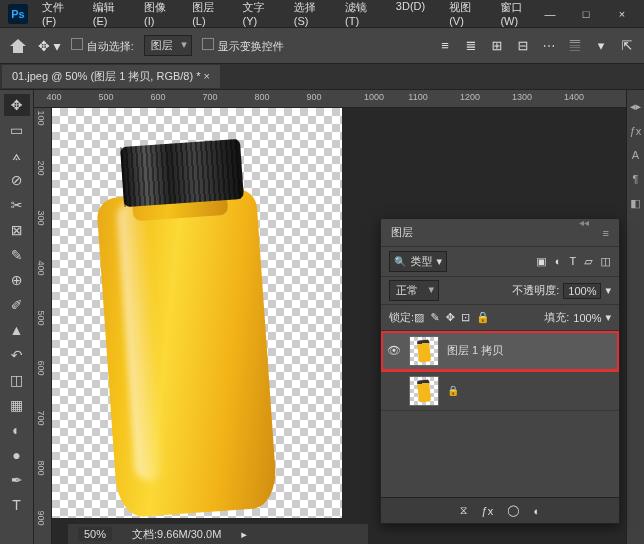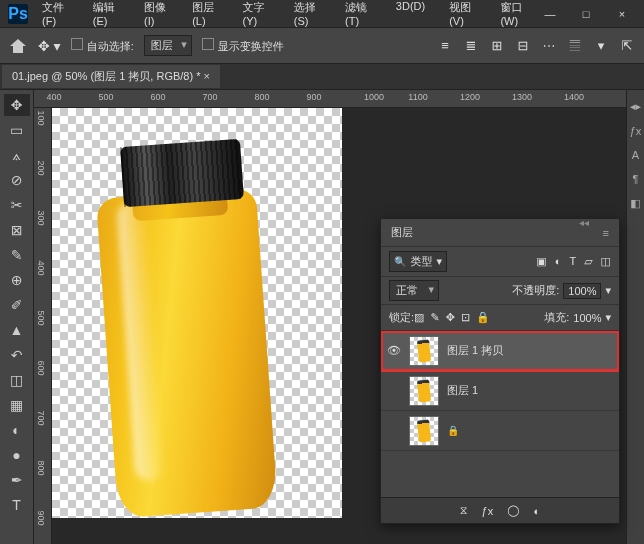--- a/index.html
+++ b/index.html
@@ -1,18 +1,18 @@
 <!DOCTYPE html>
 <html><head>
 <meta charset="utf-8">
 <style>
 *{margin:0;padding:0;box-sizing:border-box;font-family:"Microsoft YaHei",sans-serif;font-size:11px;color:#ddd;user-select:none}
 body{width:644px;height:544px;background:#323232;overflow:hidden;position:relative}
 .titlebar{height:28px;background:#323232;display:flex;align-items:center;padding:0 8px;border-bottom:1px solid #222}
-.ps-logo{width:20px;height:20px;background:#001e36;color:#31a8ff;display:flex;align-items:center;justify-content:center;font-weight:bold;font-size:16px;border-radius:2px;margin-right:8px}
+.ps-logo{width:20px;height:20px;background:#001e36;color:#31a8ff;display:flex;align-items:center;justify-content:center;font-weight:bold;font-size:11px;border-radius:2px;margin-right:8px}
 .menubar{display:flex;gap:12px;flex:1}
 .menubar span{padding:4px 6px;cursor:default}
 .win-controls{display:flex;gap:8px;color:#999}
 .win-controls span{width:28px;text-align:center}
 .optionsbar{height:36px;background:#454545;display:flex;align-items:center;padding:0 8px;gap:10px;border-bottom:1px solid #222}
 .opt-home{width:20px;height:18px}
 .opt-move{font-size:14px}
 .opt-checkbox{width:12px;height:12px;border:1px solid #888;display:inline-block;margin-right:4px}
 .opt-select{background:#3a3a3a;border:1px solid #222;padding:2px 18px 2px 6px;position:relative}
 .opt-select:after{content:"▾";position:absolute;right:4px;top:2px;color:#aaa}
@@ -163,20 +163,25 @@
         <span style="top: 360px;">800</span>
         <span style="top: 410px;">900</span>
       </div>
     <div class="checker">
       <div class="bottle">
         <div class="body-bottle"></div>
         <div class="neck"></div>
         <div class="cap"></div>
       </div>
     </div>
+    <div class="statusbar">
+      <span class="zoom">50%</span>
+      <span>文档:9.66M/30.0M</span>
+      <span>▸</span>
+    </div>
   </div>
 
   <div class="right-dock">
     <span>◂▸</span>
     <span>ƒx</span>
     <span>A</span>
     <span>¶</span>
     <span>◧</span>
   </div>
 </div>
@@ -226,25 +231,20 @@
   </div>
   <div class="lp-layers" id="layer-list">
       <div class="layer-row selected">
         <span class="eye">👁</span>
         <div class="thumb bottle-thumb"></div>
         <span class="layer-name">图层 1 拷贝</span>
       </div>
       <div class="layer-row">
         <span class="eye"></span>
         <div class="thumb bottle-thumb"></div>
-        <span class="layer-name">图层 1</span>
-      </div>
-      <div class="layer-row">
-        <span class="eye"></span>
-        <div class="thumb bottle-thumb"></div>
         <span class="lock-ico">🔒</span>
       </div>
     </div>
   <div class="lp-footer">
     <span>⧖</span>
     <span>ƒx</span>
     <span>◯</span>
     <span>◐</span>
   </div>
 </div>

